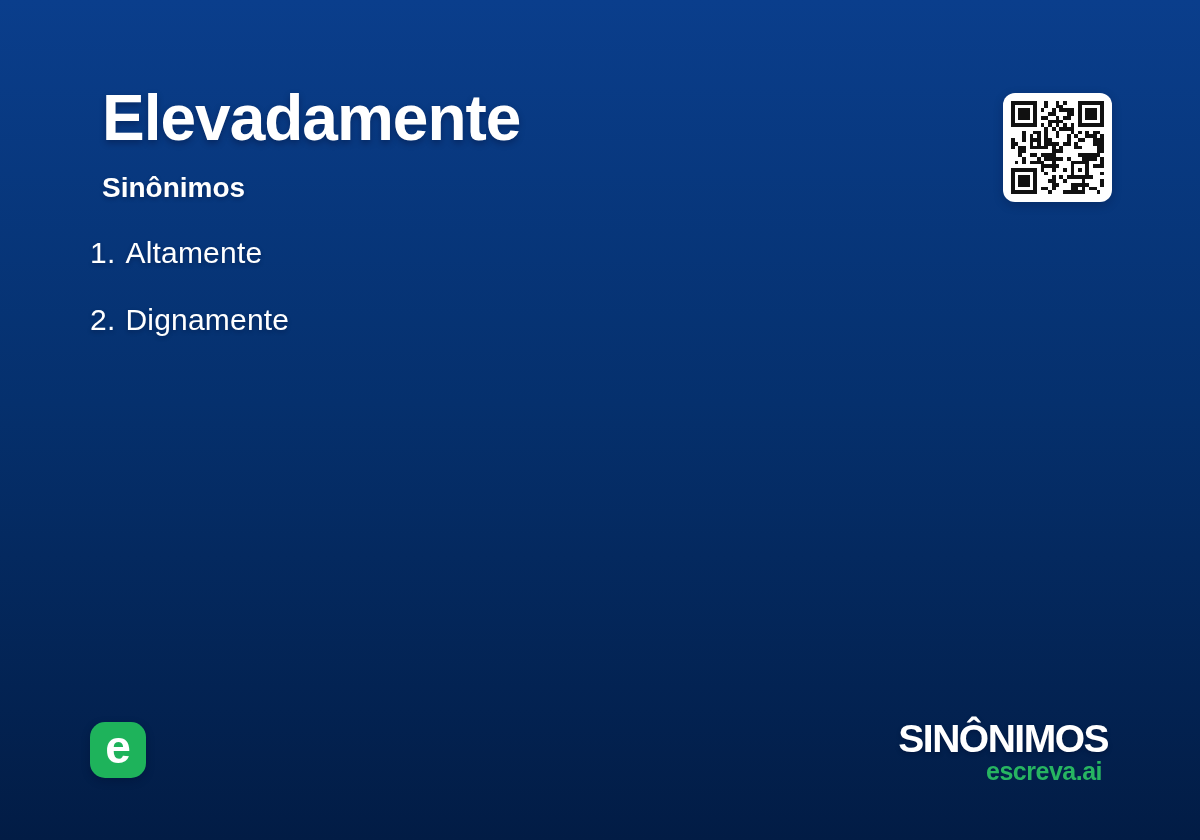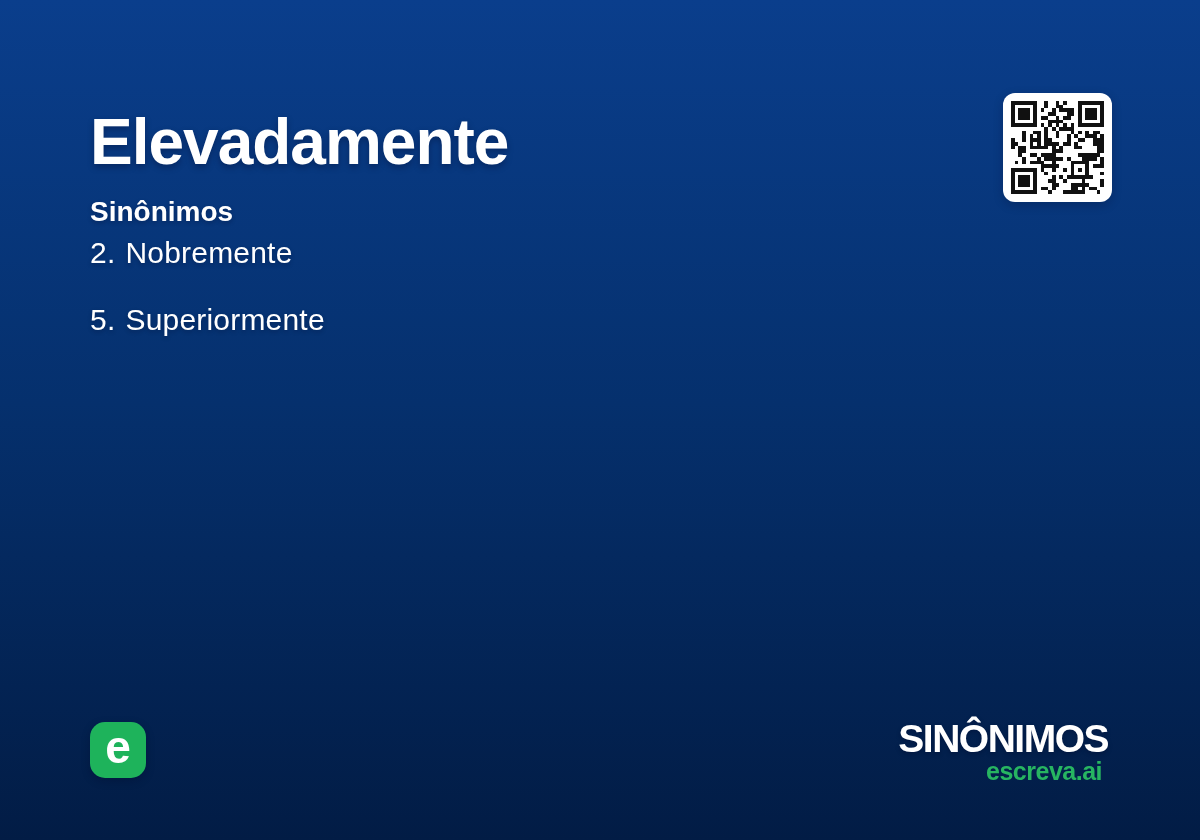--- a/index.html
+++ b/index.html
@@ -12,21 +12,21 @@
     --qr-bg:#ffffff;
   }
   *{box-sizing:border-box;}
   html,body{margin:0;padding:0;}
   body{
     width:1200px;height:840px;position:relative;overflow:hidden;
     background:linear-gradient(180deg,var(--bg-top) 0%,#05306d 48%,var(--bg-bottom) 100%);
     font-family:"Liberation Sans",sans-serif;
     color:var(--text-white);
   }
-  .header{position:absolute;left:90px;top:86px;margin-top:24px;}
+  .header{position:absolute;left:102px;top:86px;}
   .title{
     font-size:64px;font-weight:800;line-height:1;letter-spacing:-1px;margin:0;
     text-shadow:0 3px 6px rgba(0,10,40,.35);
   }
   .subtitle{
     font-size:28px;font-weight:700;line-height:1;margin:24px 0 0 0;
     text-shadow:0 2px 4px rgba(0,10,40,.3);
   }
   .syn-list{position:absolute;left:90px;top:238px;list-style:none;margin:0;padding:0;}
   .syn-item{
@@ -61,22 +61,22 @@
 </style>
 </head>
 <body>
 
 <div class="header">
   <h1 class="title">Elevadamente</h1>
   <div class="subtitle">Sinônimos</div>
 </div>
 
 <ul class="syn-list">
-  <li class="syn-item"><span class="syn-number">2.</span><span>Nobremente</span></li>
-  <li class="syn-item"><span class="syn-number">5.</span><span>Superiormente</span></li>
+  <li class="syn-item"><span class="syn-number">1.</span><span>Altamente</span></li>
+  <li class="syn-item"><span class="syn-number">2.</span><span>Dignamente</span></li>
 </ul>
 
 <div class="qr-card">
   <svg id="qr-svg" viewBox="0 0 25 25" shape-rendering="crispEdges" fill="#111111" xmlns="http://www.w3.org/2000/svg">
       <rect x="0" y="0" width="1" height="1"></rect>
       <rect x="1" y="0" width="1" height="1"></rect>
       <rect x="2" y="0" width="1" height="1"></rect>
       <rect x="3" y="0" width="1" height="1"></rect>
       <rect x="4" y="0" width="1" height="1"></rect>
       <rect x="5" y="0" width="1" height="1"></rect>

